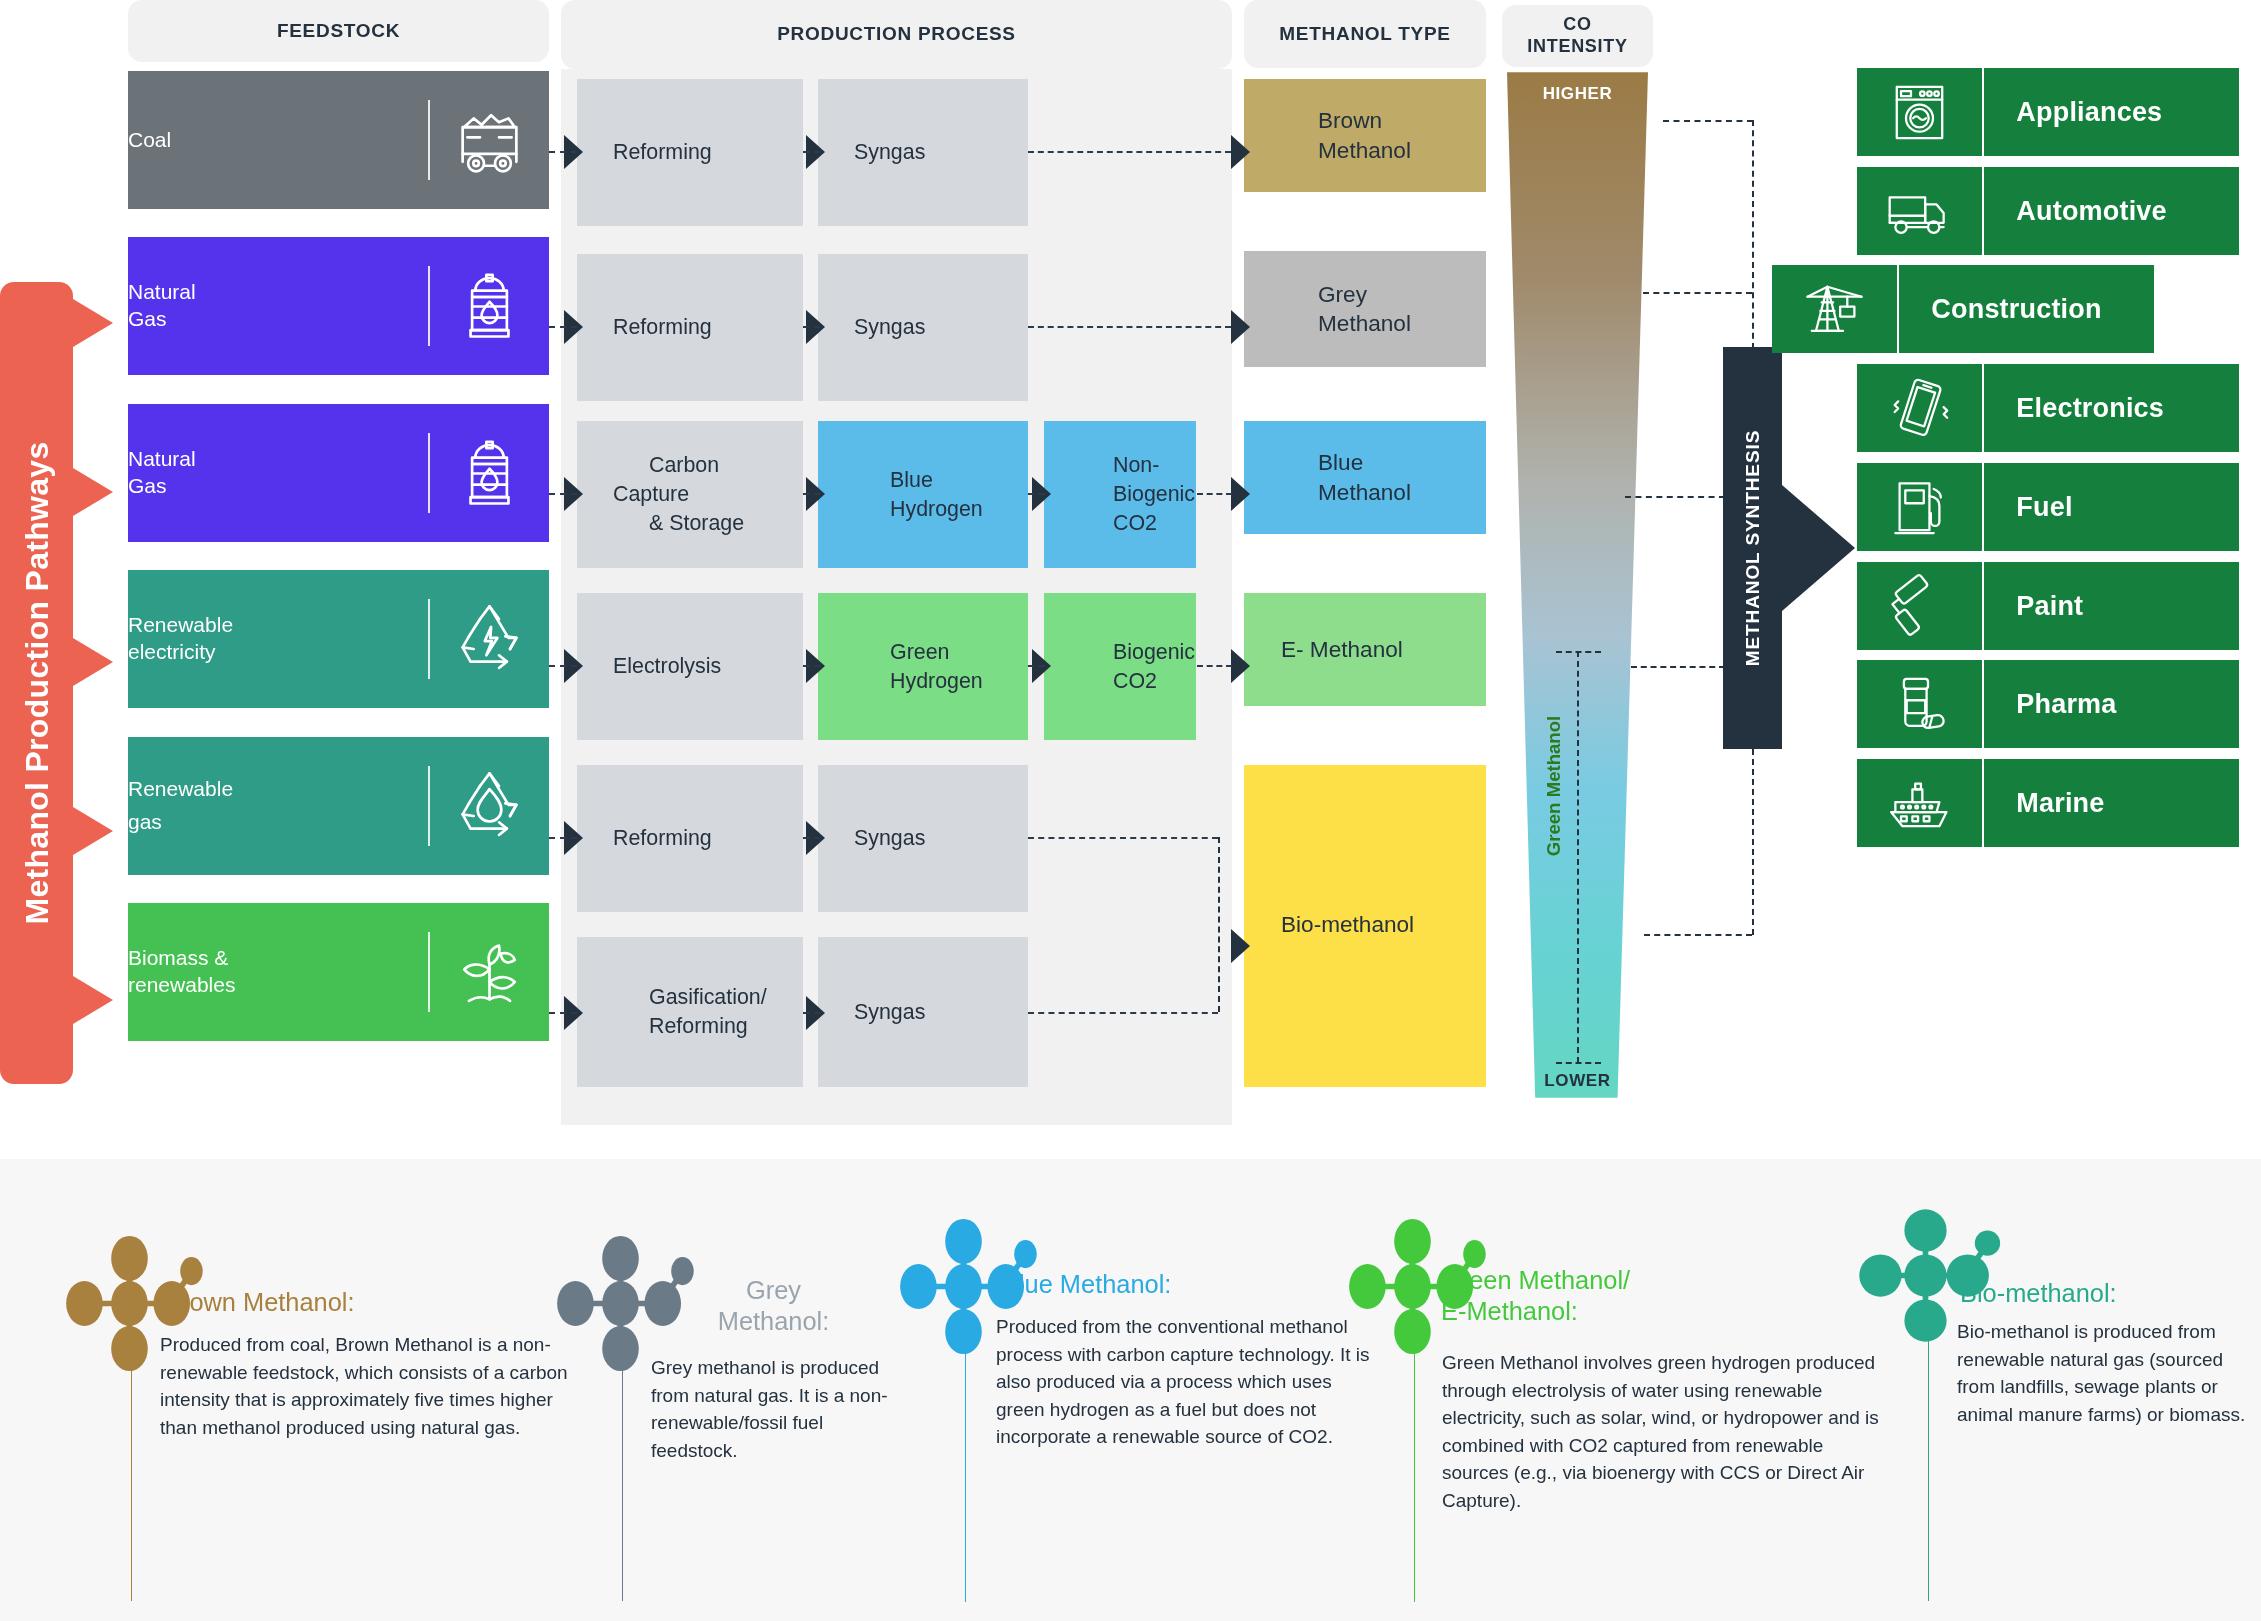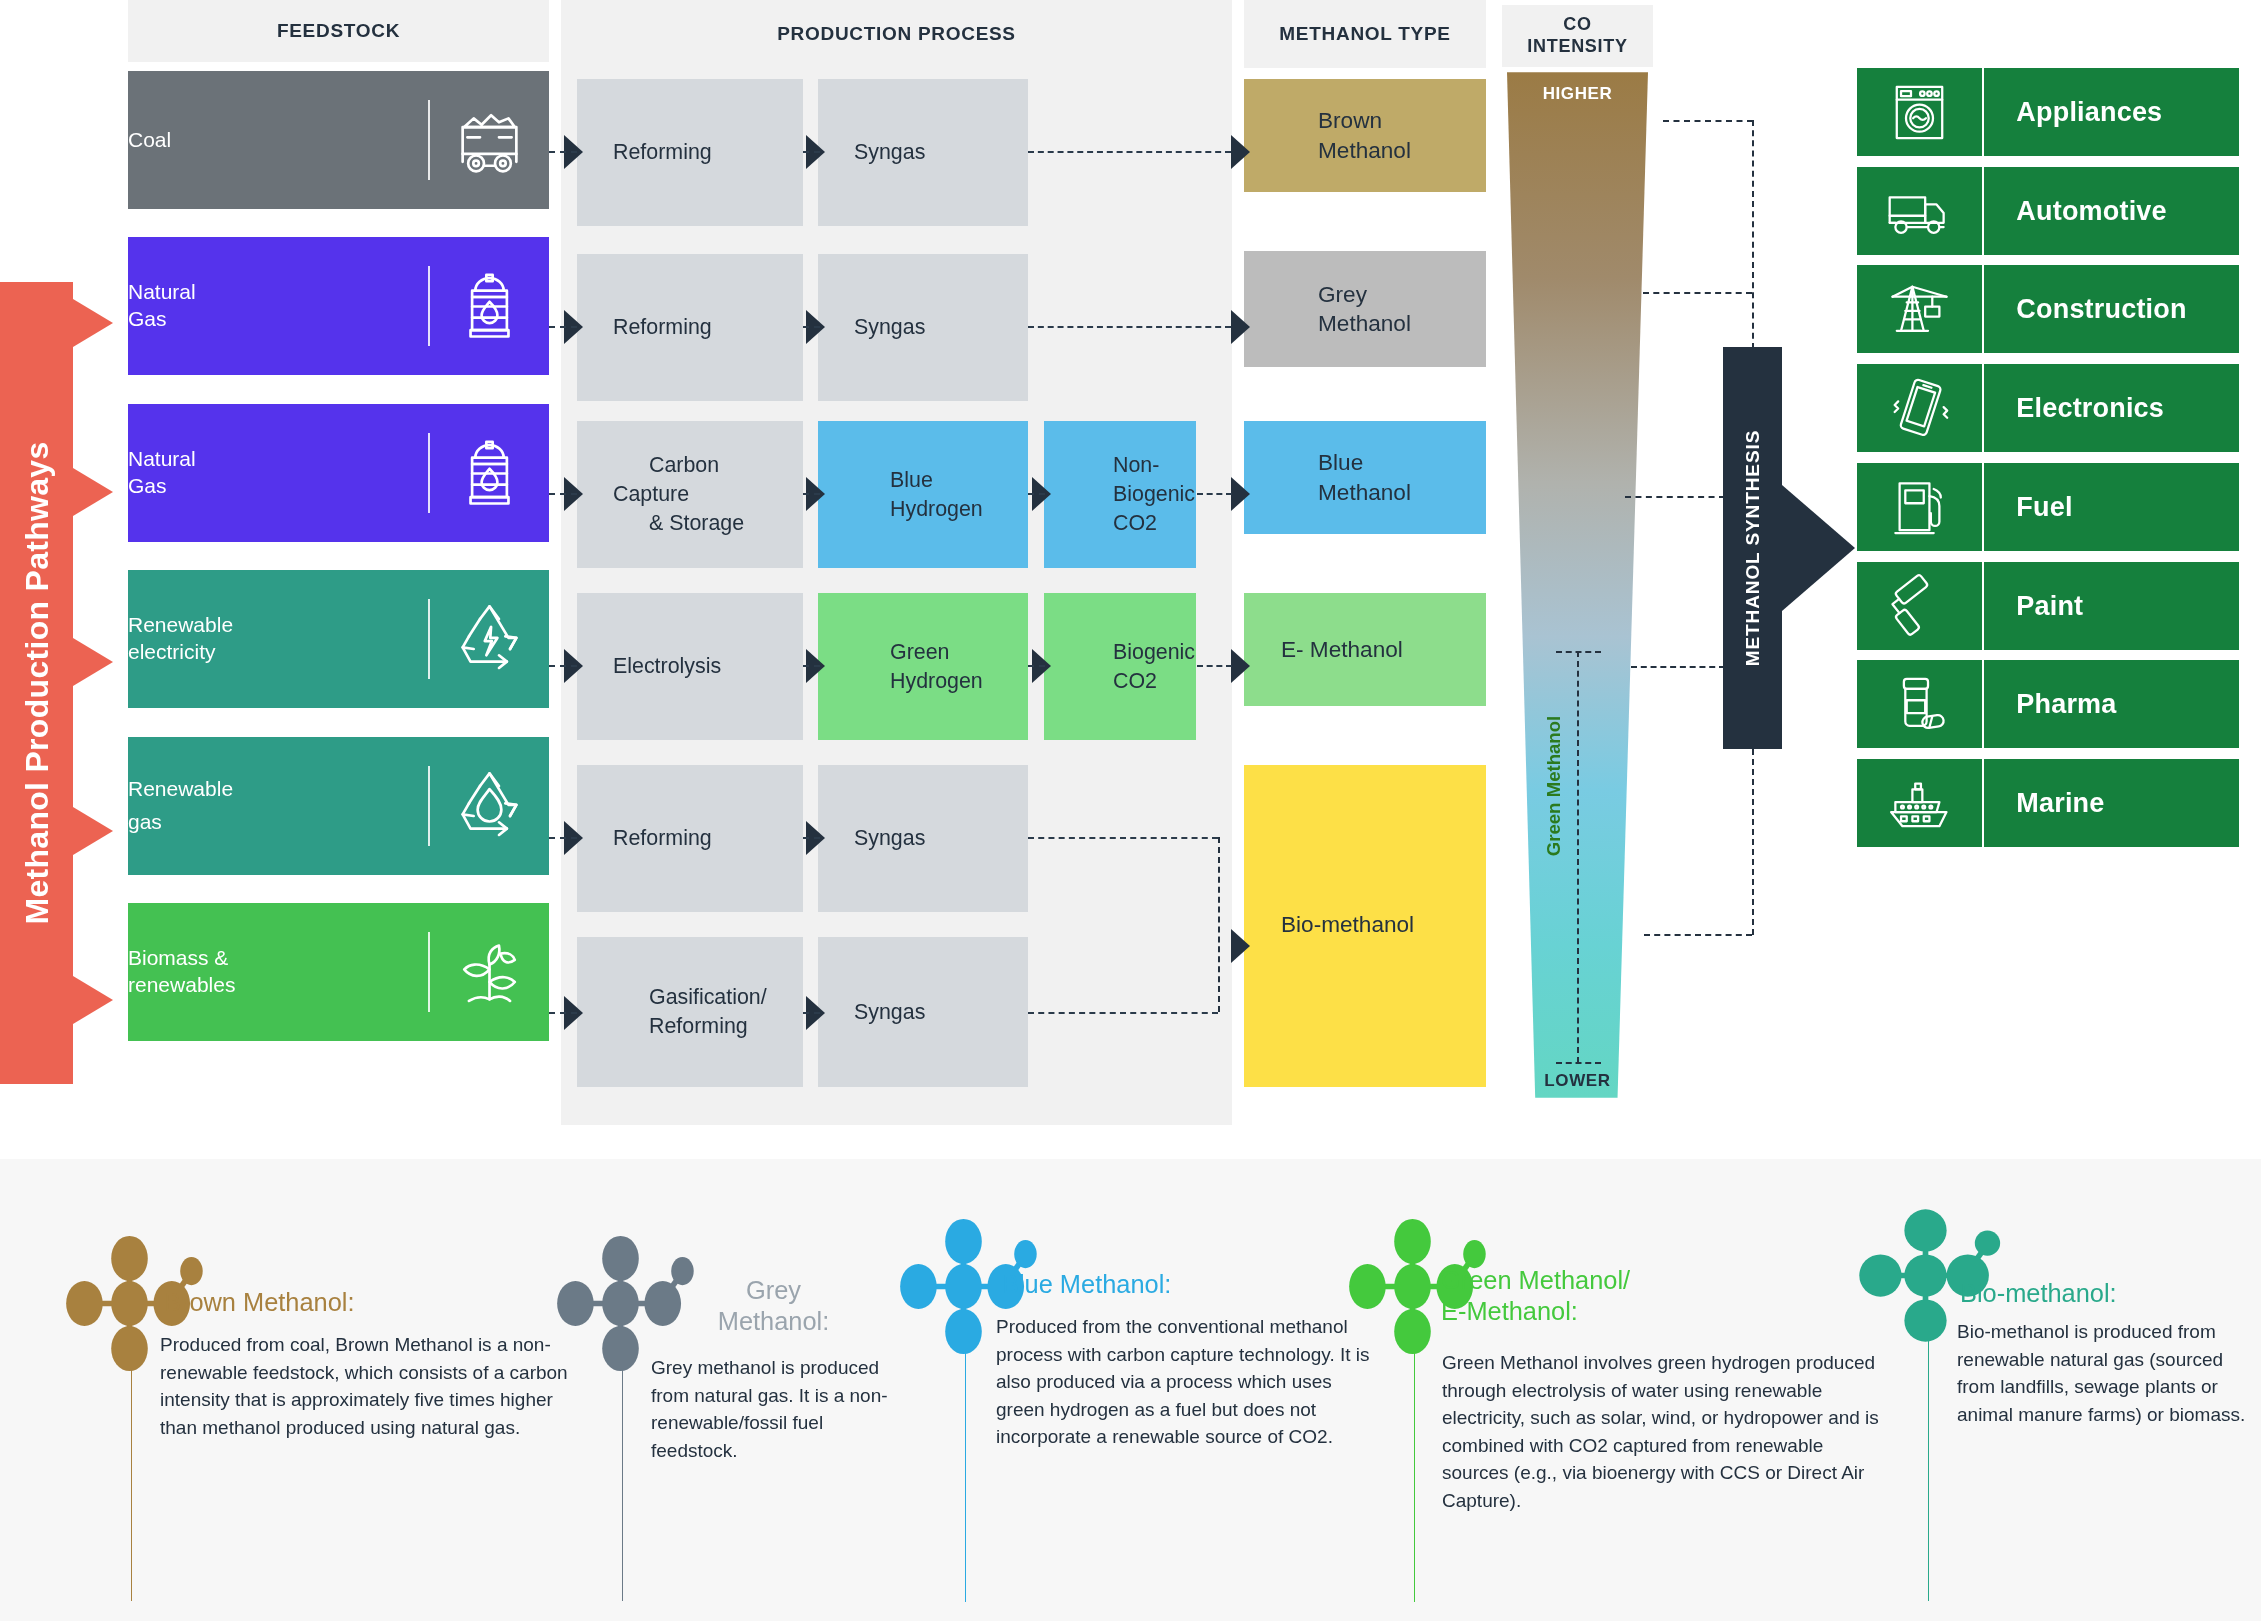--- a/index.html
+++ b/index.html
@@ -4,21 +4,21 @@
 <style>
   * { box-sizing: border-box; margin: 0; padding: 0; }
   html, body { background: #ffffff; }
   body {
     width: 2261px; height: 1621px;
     font-family: "Liberation Sans", sans-serif;
     position: relative;
     overflow: hidden;
   }
   .stage { position: absolute; inset: 0; }
-  .abs { position: absolute; }
+  .abs { position: absolute; border-radius: 14px; }
 
   
   .colhead {
     background: #f1f1f1;
     color: #24313f;
     font-weight: bold;
     letter-spacing: 0.7px;
     display: flex; align-items: center; justify-content: center;
     text-align: center;
     line-height: 1.18;
@@ -554,21 +554,21 @@
         <path d="M8 56 h50"></path>
         <circle cx="24" cy="72" r="8"></circle>
           <circle cx="70" cy="72" r="8"></circle>
         <path d="M32 72 h30 M78 72 h6 M8 66 h8"></path>
       </svg>
     </div>
     <div class="market-sep"></div>
     <div class="market-lb">Automotive</div>
   </div>
 
-  <div class="market" style="left:1857px;top:265px;width:382px;height:88px;">
+  <div class="market" style="left:1772px;top:265px;width:382px;height:88px;">
     <div class="market-ic">
       <svg viewBox="0 0 100 100" fill="none" stroke="#fff" stroke-width="3.2" stroke-linecap="round" stroke-linejoin="round">
         <path d="M40 18 v62"></path>
         <path d="M12 32 L40 18 L88 32"></path>
         <path d="M40 18 L40 32 M12 32 L88 32"></path>
         <path d="M68 32 v14"></path>
         <rect x="58" y="46" width="20" height="14"></rect>
         <path d="M28 80 h24 M32 40 h16 M30 52 h20 M28 64 h24 M24 80 L40 18 L56 80"></path>
         <path d="M18 80 h44"></path>
       </svg>

